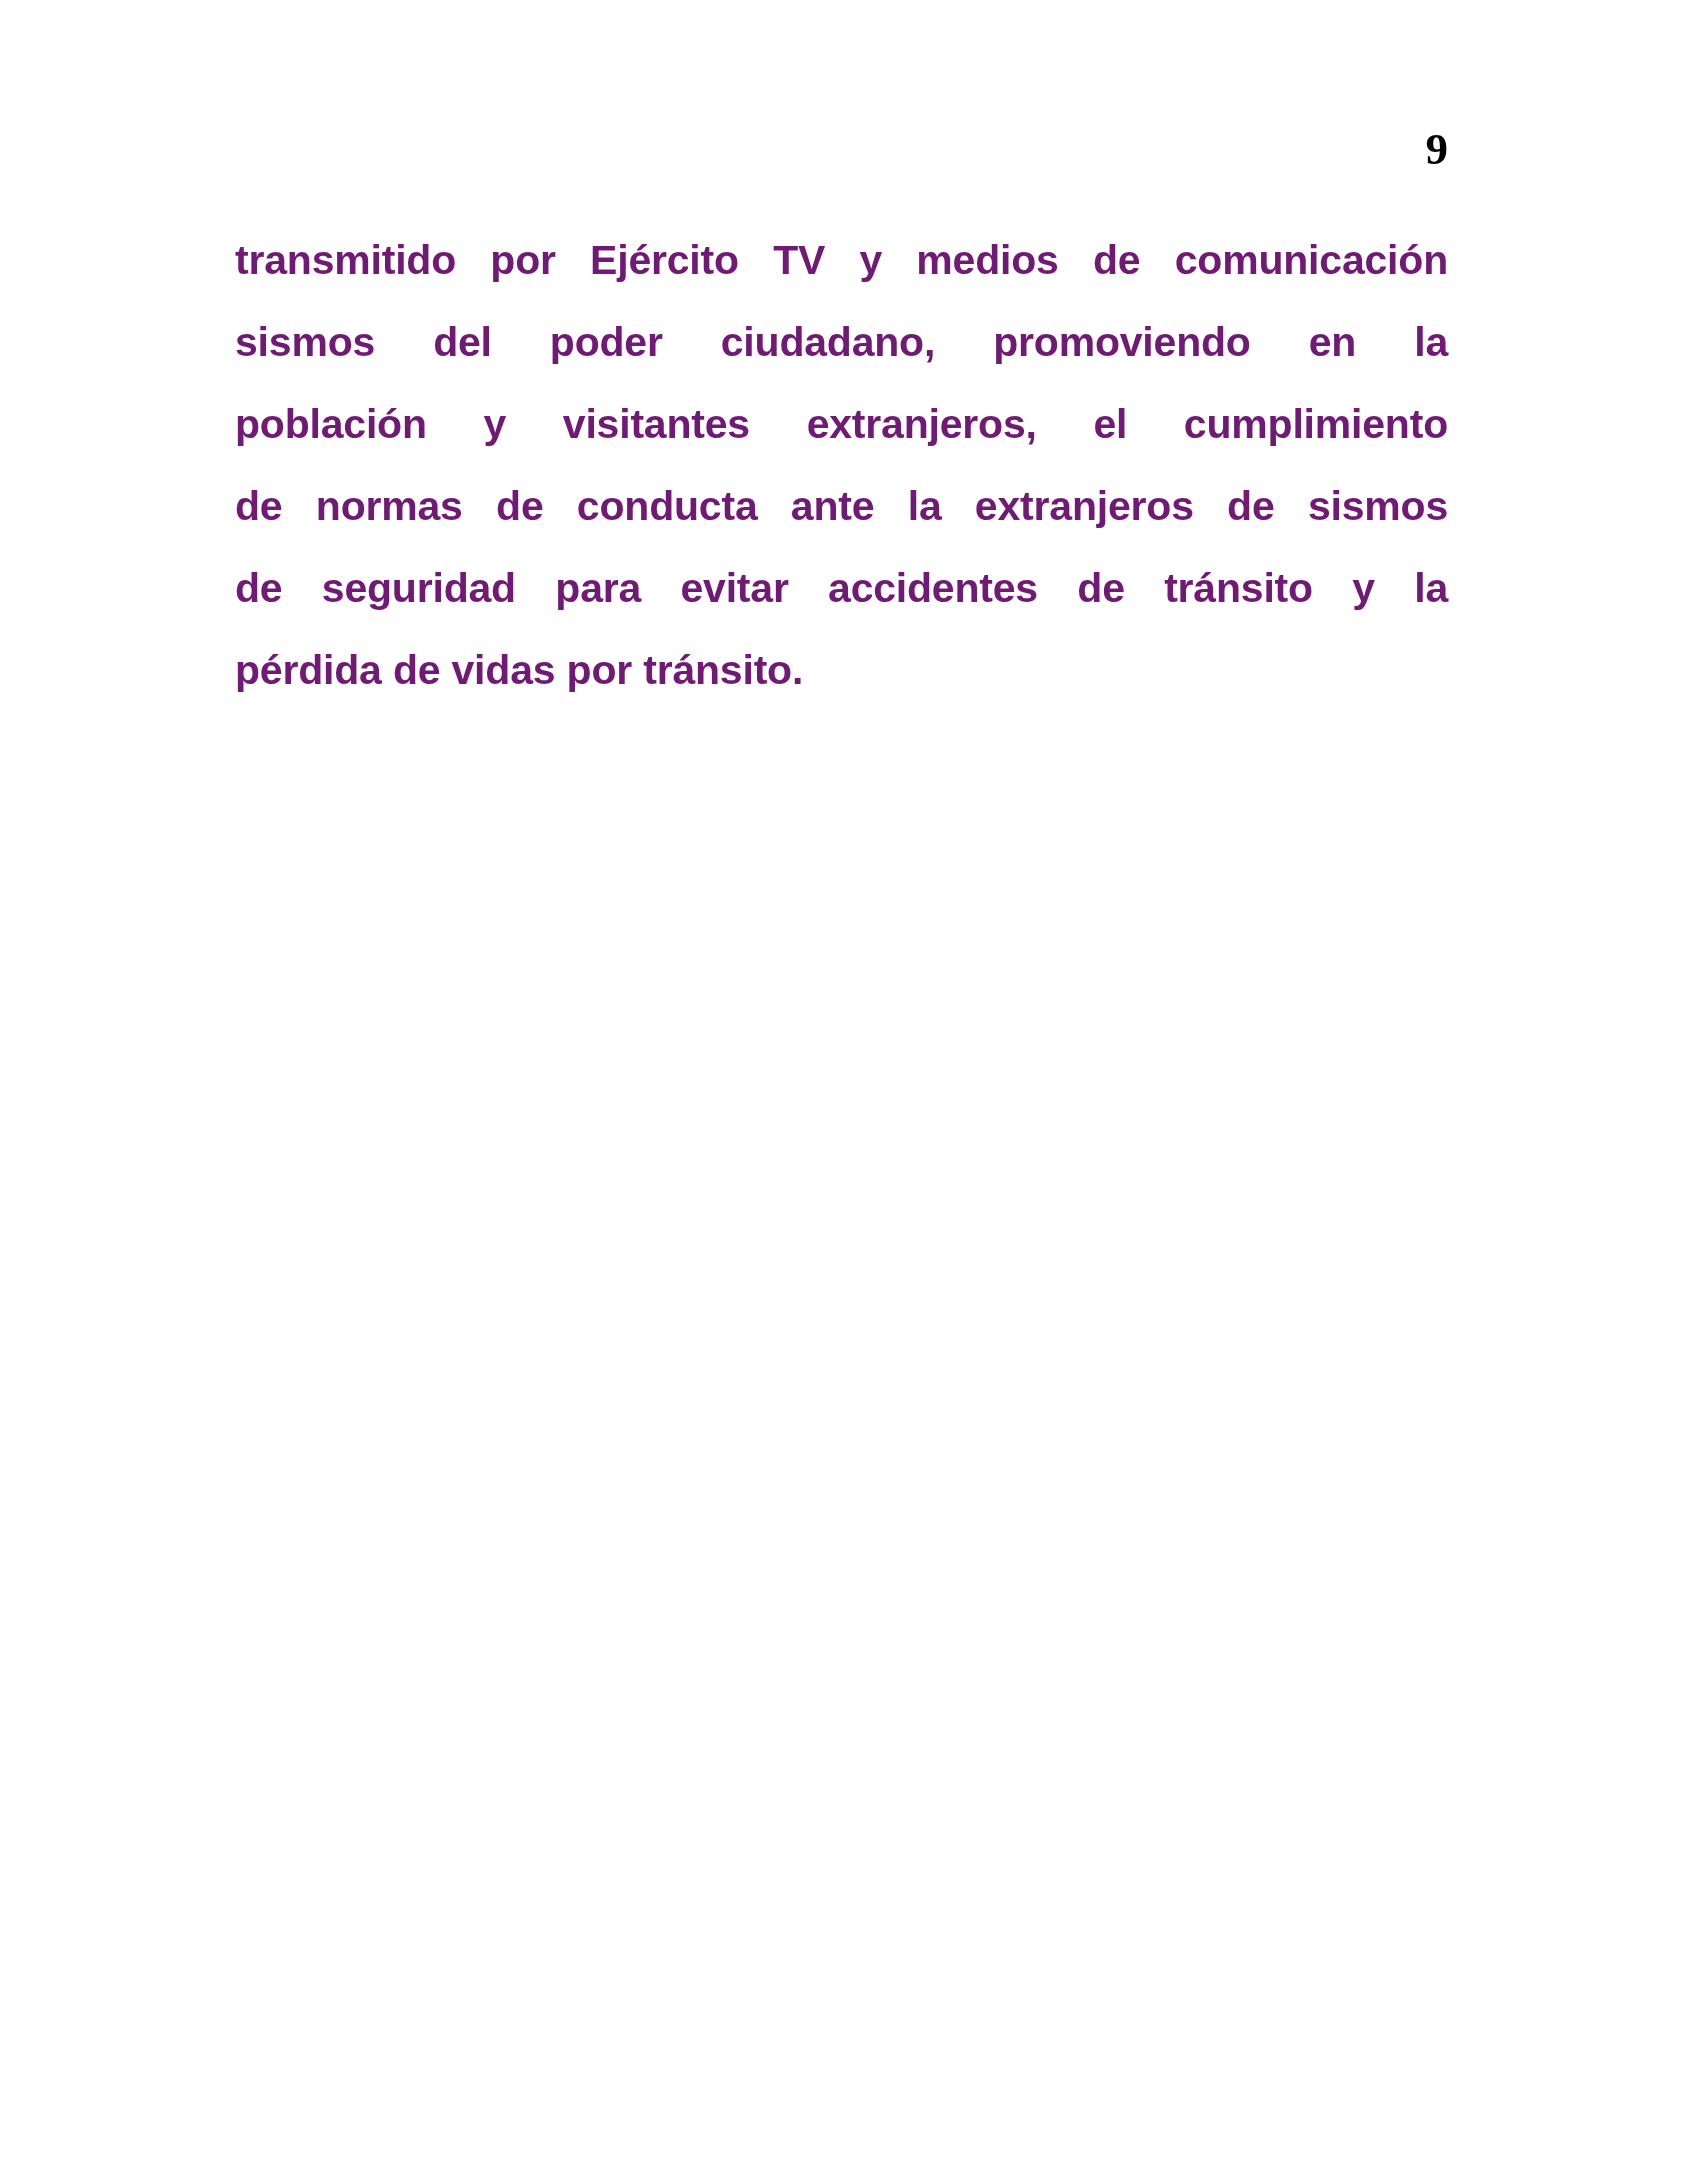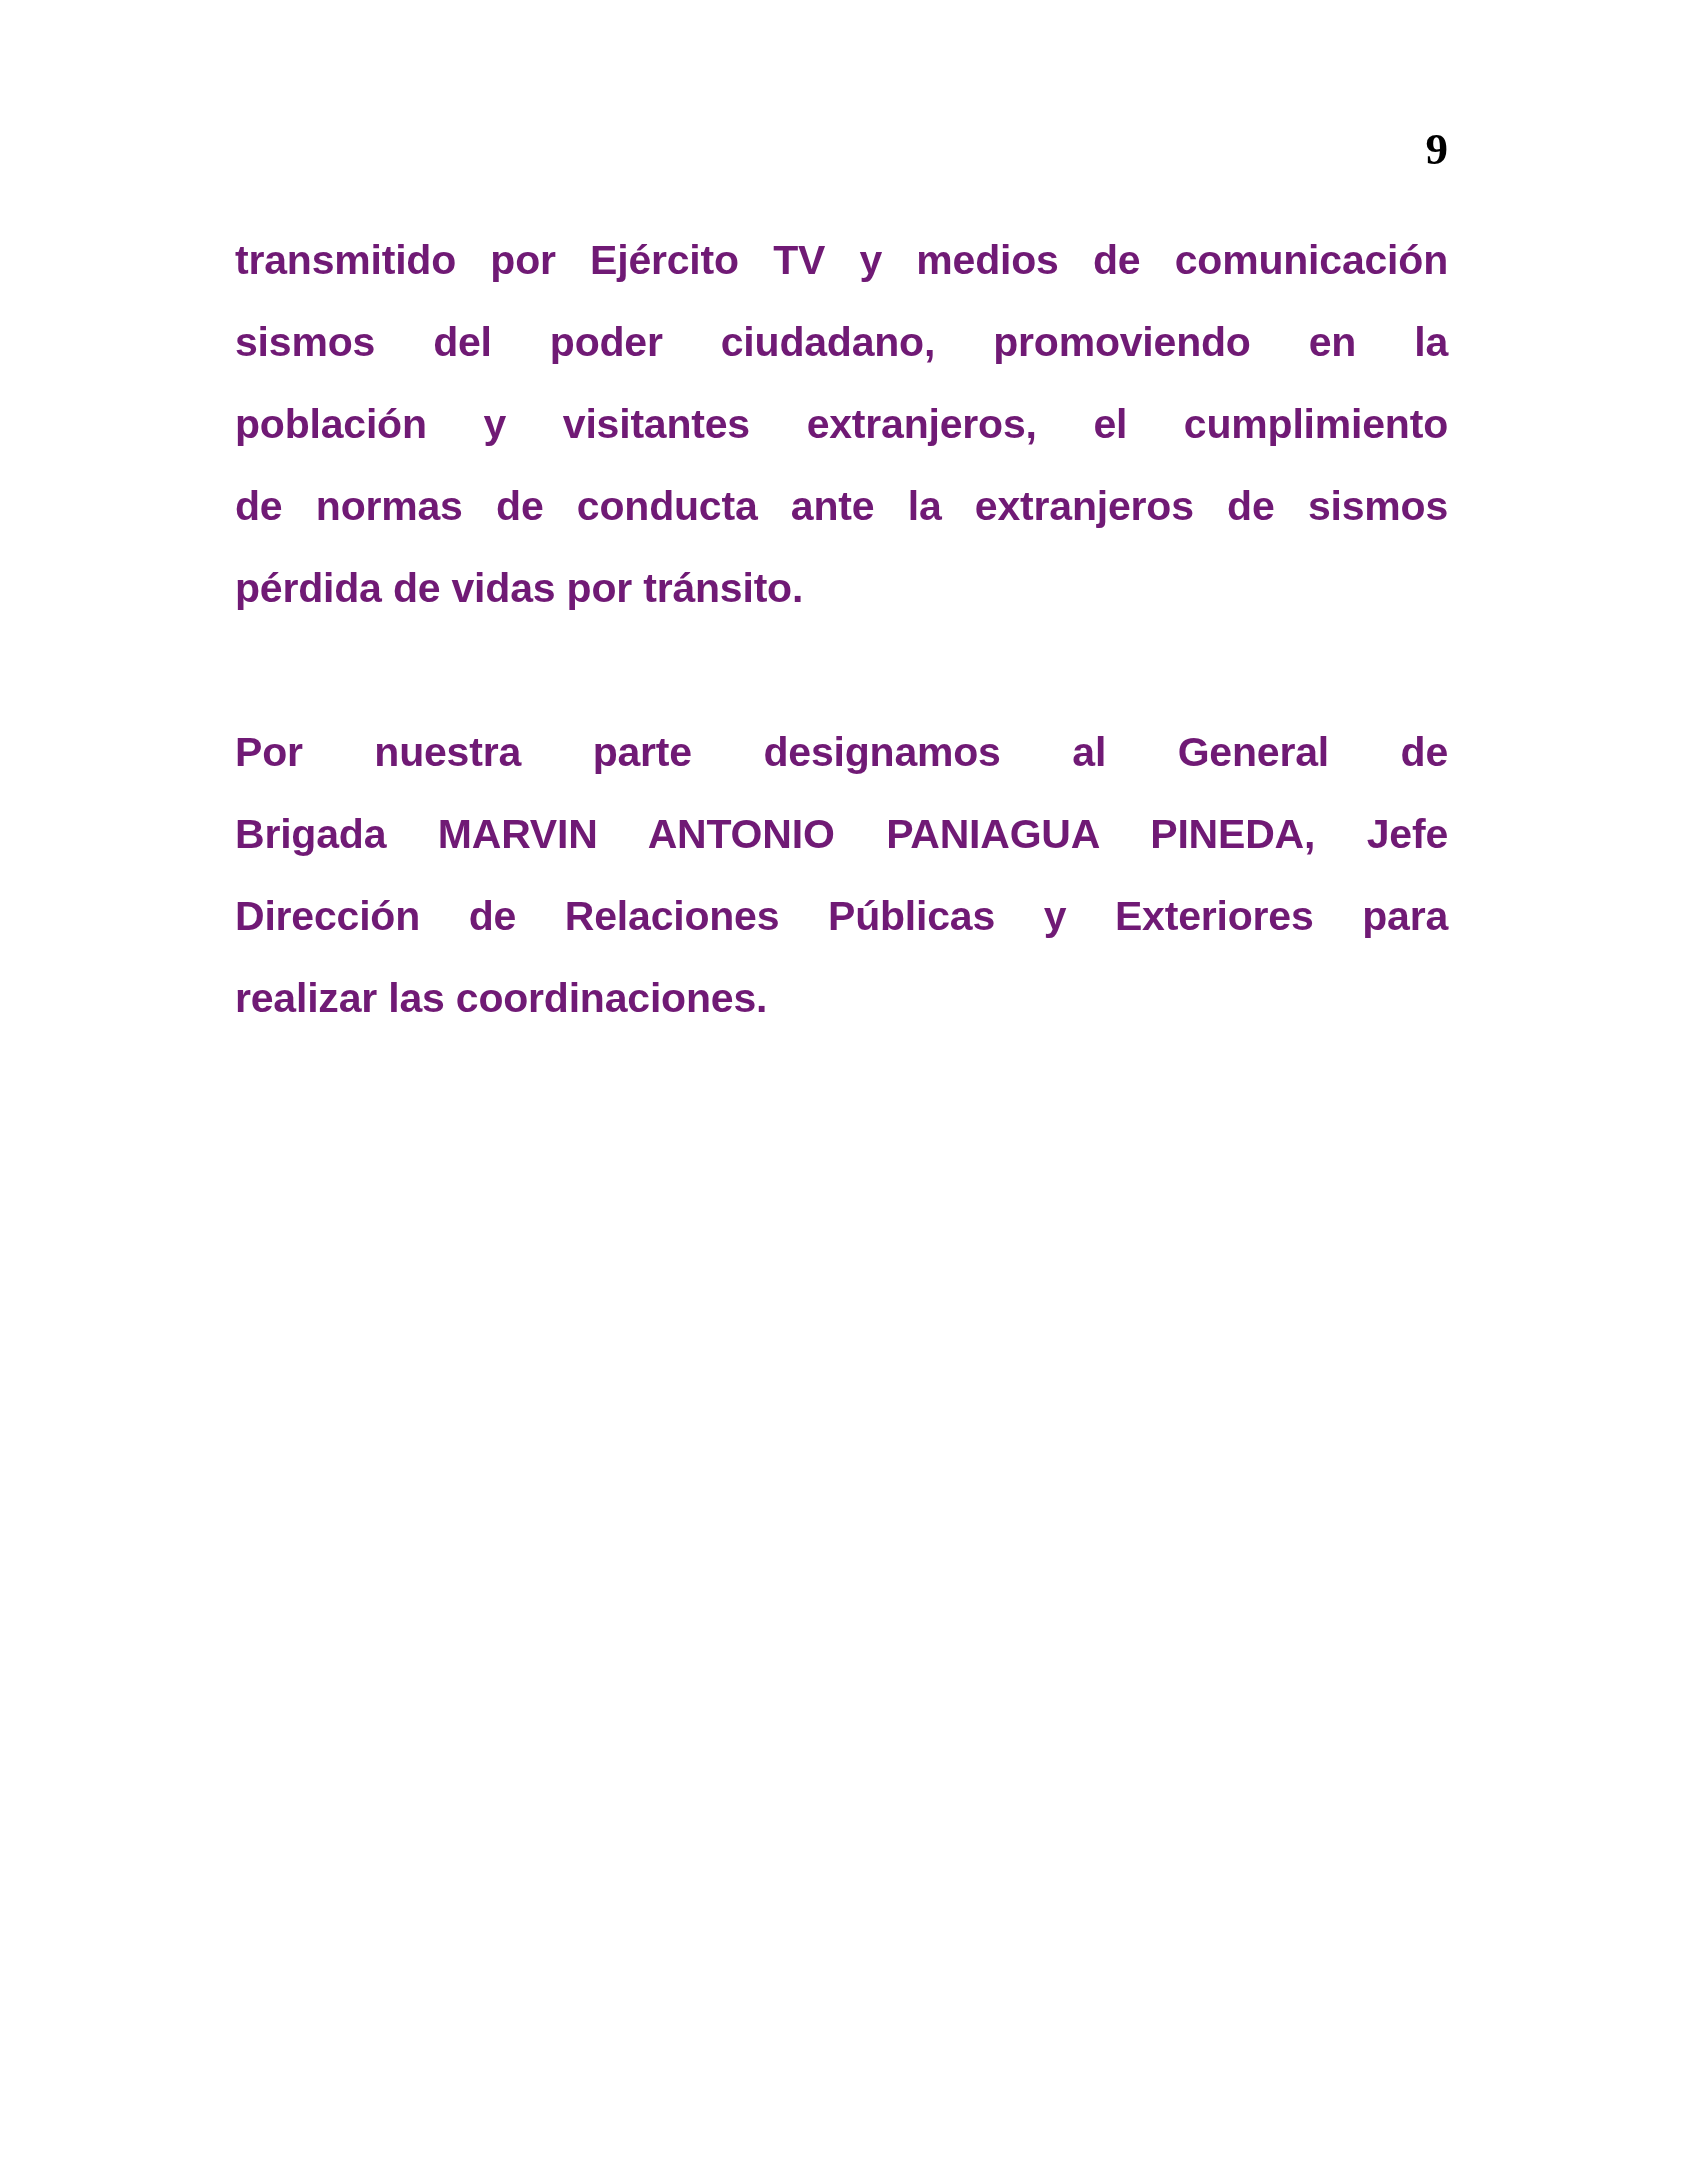--- a/index.html
+++ b/index.html
@@ -57,23 +57,18 @@
 <body>
 
 <div class="page">
   <div class="page-number">9</div>
   <div class="body-text" id="doc-body">
       <div class="paragraph">
         <div class="text-line">transmitido por Ejército TV y medios de comunicación</div>
         <div class="text-line">sismos del poder ciudadano, promoviendo en la</div>
         <div class="text-line">población y visitantes extranjeros, el cumplimiento</div>
         <div class="text-line">de normas de conducta ante la extranjeros de sismos</div>
+        <div class="text-line">de seguridad para evitar accidentes de tránsito y la</div>
         <div class="text-line last">pérdida de vidas por tránsito.</div>
-      </div>
-      <div class="paragraph">
-        <div class="text-line">Por nuestra parte designamos al General de</div>
-        <div class="text-line">Brigada MARVIN ANTONIO PANIAGUA PINEDA, Jefe</div>
-        <div class="text-line">Dirección de Relaciones Públicas y Exteriores para</div>
-        <div class="text-line last">realizar las coordinaciones.</div>
       </div>
     </div>
 </div>
 
 
 </body></html>

